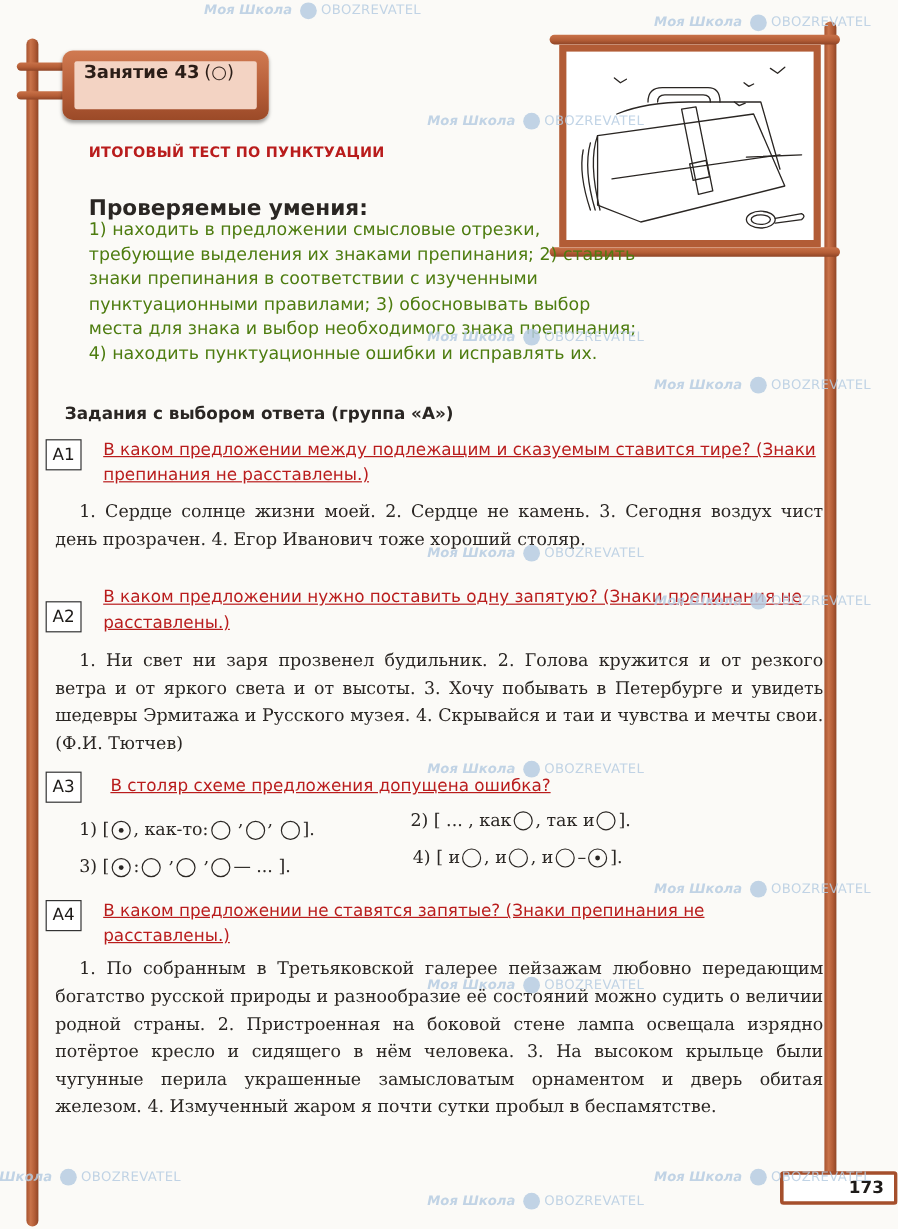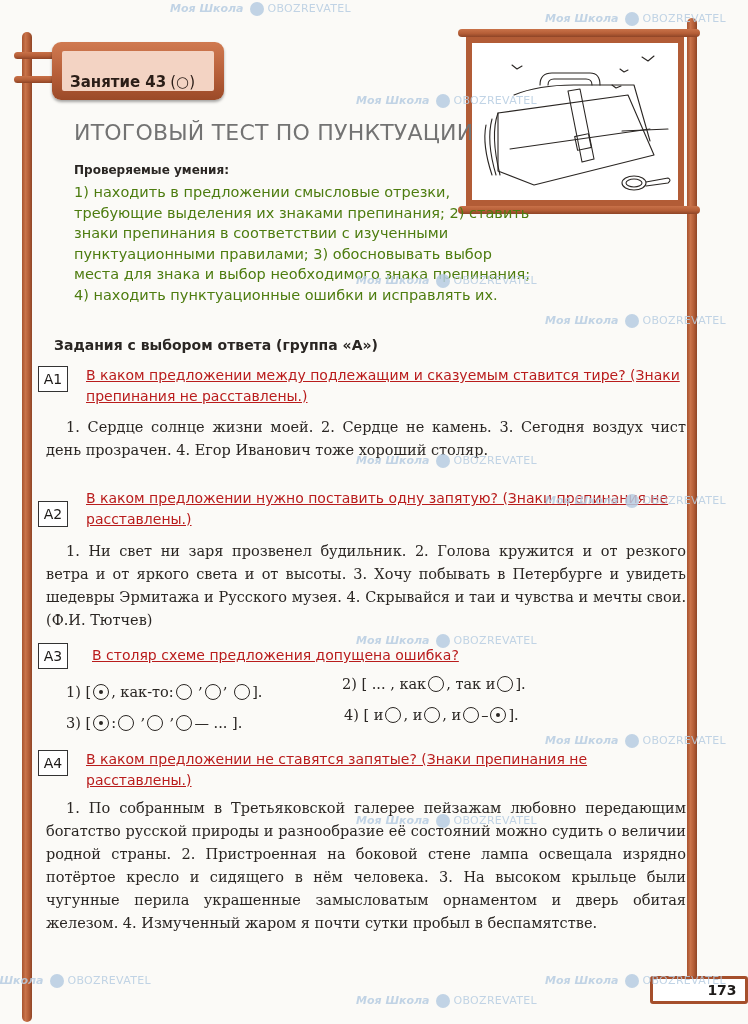--- a/index.html
+++ b/index.html
@@ -22,21 +22,21 @@
   #rail-2 { left: 14px; top: 76px; width: 50px; height: 7px; }
   #lesson-sign {
     position: absolute; left: 52px; top: 42px; width: 172px; height: 58px;
     border-radius: 9px;
     background: linear-gradient(180deg, #d07a51 0%, #b45c37 60%, #9b4a28 100%);
     box-shadow: 0 2px 3px rgba(0,0,0,0.35);
   }
   #lesson-sign-inner {
     position: absolute; left: 10px; top: 9px; right: 10px; bottom: 9px;
     background: #f3d3c3; border-radius: 2px;
-    display: flex; align-items: flex-end; padding-left: 8px;
+    display: flex; align-items: flex-start; padding-left: 8px;
     font-size: 15px; font-weight: bold; color: #2a1d17;
   }
   #lesson-sign-inner .mark { font-weight: normal; margin-left: 4px; }
 
   #right-pole { left: 687px; top: 18px; width: 10px; height: 972px; }
   #frame-top { left: 458px; top: 29px; width: 242px; height: 8px; }
   #frame-bottom { left: 458px; top: 206px; width: 242px; height: 8px; }
   #picture-frame {
     position: absolute; left: 466px; top: 37px; width: 218px; height: 169px;
     border: 6px solid #b25c36; box-sizing: border-box; background: #ffffff;
@@ -45,24 +45,24 @@
 
   #page-number-box {
     position: absolute; left: 650px; top: 976px; width: 46px; height: 22px;
     background: #ffffff; border: 3px solid #a54f2c; border-radius: 3px;
     display: flex; align-items: center; justify-content: center;
     font-size: 14px; font-weight: bold; color: #1e1b19; padding-left: 46px;
   }
 
   .title {
     position: absolute; left: 74px; top: 120px;
-    font-size: 22px; font-weight: normal; letter-spacing: 0.2px; color: #737373;
+    font-size: 12px; font-weight: bold; letter-spacing: 0.2px; color: #b91c1c;
   }
   .skills-heading {
-    position: absolute; left: 74px; top: 163px; font-size: 12px; font-weight: bold;
+    position: absolute; left: 74px; top: 163px; font-size: 18px; font-weight: bold;
   }
   .skills-text {
     position: absolute; left: 74px; top: 182px; width: 460px;
     font-size: 14.5px; line-height: 20.5px; color: #4d7c0f;
   }
   .section-heading {
     position: absolute; left: 54px; top: 337px; font-size: 14px; font-weight: bold;
   }
   .task-label {
     position: absolute; width: 28px; height: 24px; left: 38px;

